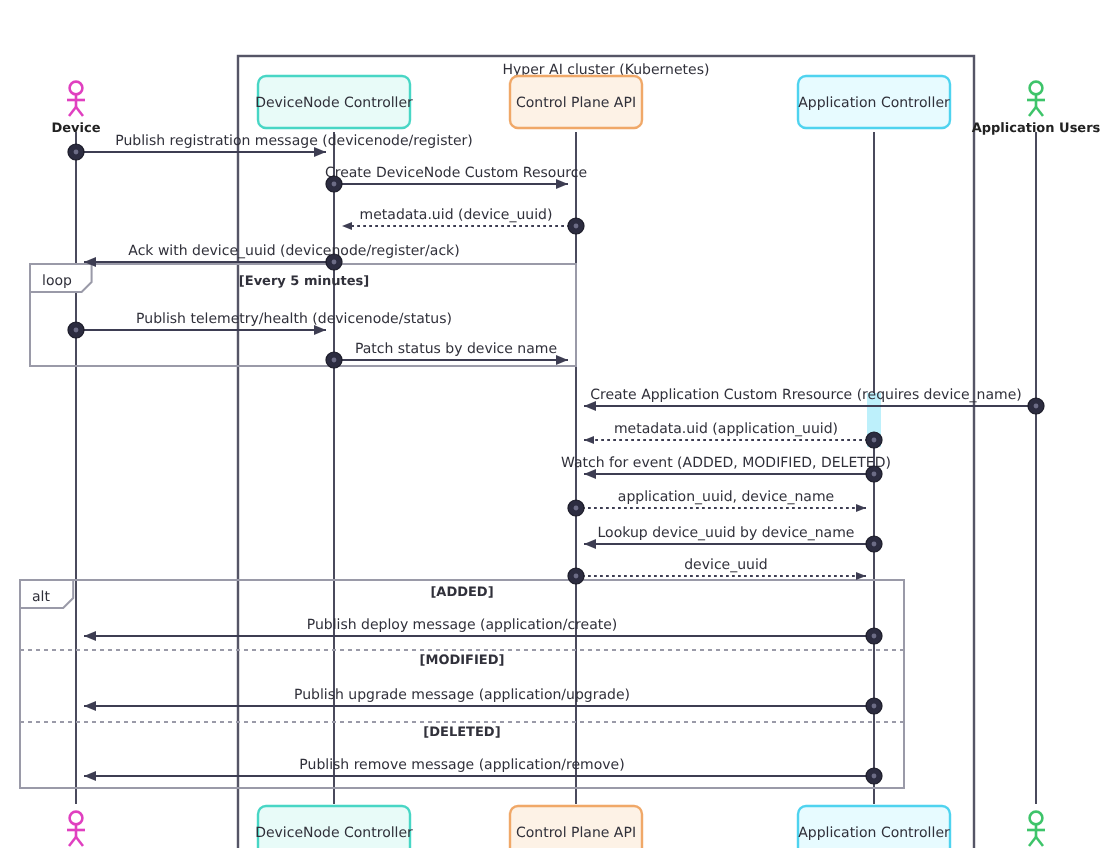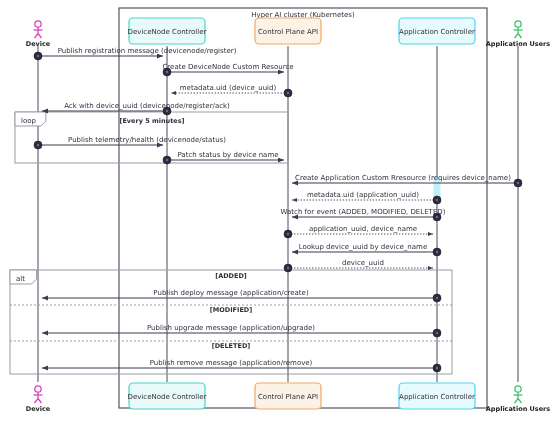--- a/index.html
+++ b/index.html
@@ -1,21 +1,21 @@
 <!DOCTYPE html>
 <html><head>
 <meta charset="utf-8">
 <style>
   html,body{margin:0;padding:0;background:#ffffff;}
   body{
     width:550px;height:424px;overflow:hidden;position:relative;
     font-family:"DejaVu Sans","Liberation Sans",sans-serif;
     color:#333;
   }
-  #diagram{position:absolute;inset:0;}
+  #diagram{position:absolute;inset:0;margin-top:20px;}
   svg{display:block;}
   .msg-label{font-size:7px;fill:#30303a;font-family:"DejaVu Sans","Liberation Sans",sans-serif;}
   .frag-cond{font-size:6.5px;fill:#30303a;font-weight:bold;font-family:"DejaVu Sans","Liberation Sans",sans-serif;}
   .frag-tag{font-size:7px;fill:#30303a;font-family:"DejaVu Sans","Liberation Sans",sans-serif;}
   .part-label{font-size:7px;fill:#30303a;font-family:"DejaVu Sans","Liberation Sans",sans-serif;}
   .actor-label{font-size:6.5px;fill:#222;font-weight:bold;font-family:"DejaVu Sans","Liberation Sans",sans-serif;}
   .cluster-title{font-size:7px;fill:#30303a;font-family:"DejaVu Sans","Liberation Sans",sans-serif;}
 </style>
 </head>
 <body>

